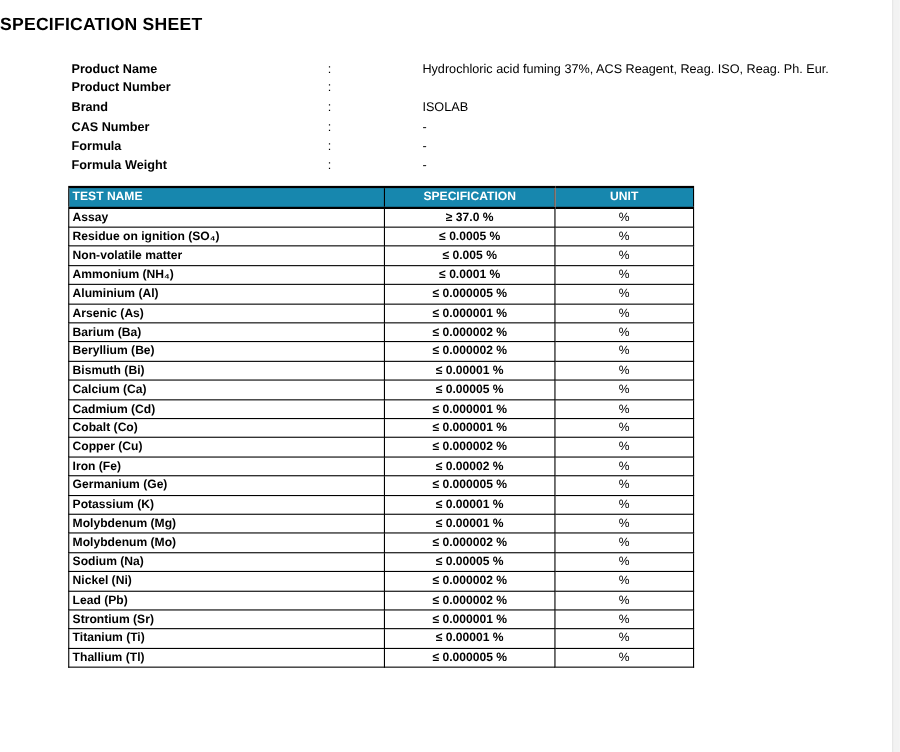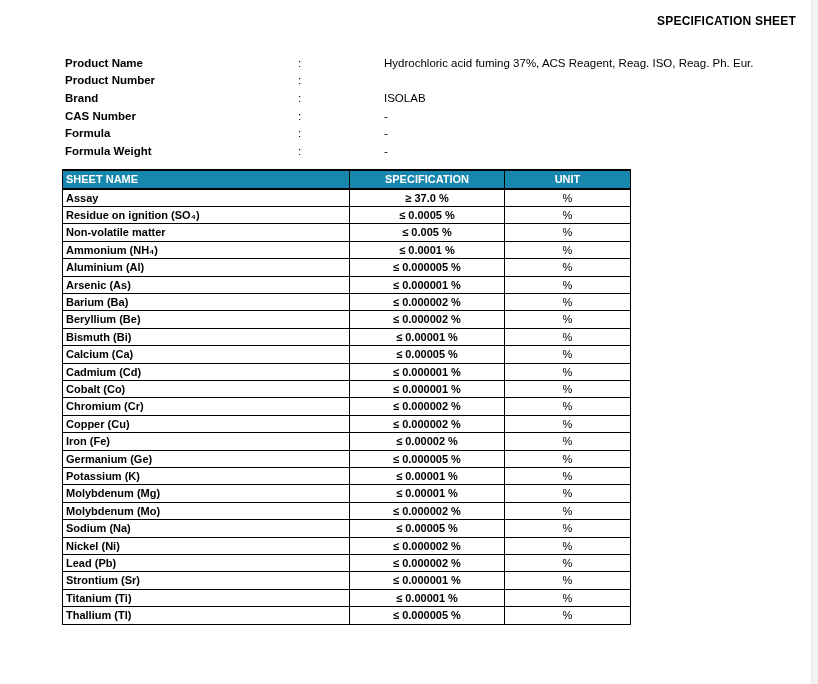--- a/index.html
+++ b/index.html
@@ -15,22 +15,22 @@
     color: #000000;
     overflow: hidden;
   }
 
   
   .doc-title {
     position: absolute;
     top: 14px;
     left: 0;
     width: 796px;
-    text-align: right;
-    font-size: 12px;
+    text-align: left;
+    font-size: 16px;
     font-weight: bold;
     letter-spacing: 0.2px;
   }
 
   
   .info-block {
     position: absolute;
     top: 54px;
     left: 65px;
     width: 700px;
@@ -157,21 +157,21 @@
   </div>
 
 <table class="spec-table">
   <colgroup>
     <col style="width:287px">
     <col style="width:155px">
     <col style="width:126px">
   </colgroup>
   <thead>
     <tr style="background: rgb(23, 135, 174); color: rgb(255, 255, 255);">
-      <th class="c-name">SHEET NAME</th>
+      <th class="c-name">TEST NAME</th>
       <th class="c-spec">SPECIFICATION</th>
       <th class="c-unit">UNIT</th>
     </tr>
   </thead>
   <tbody>
 
       <tr>
         <td class="c-name">Assay</td>
         <td class="c-spec">≥ 37.0 %</td>
         <td class="c-unit">%</td>
@@ -236,25 +236,20 @@
         <td class="c-spec">≤ 0.000001 %</td>
         <td class="c-unit">%</td>
       </tr>
 
       <tr>
         <td class="c-name">Cobalt (Co)</td>
         <td class="c-spec">≤ 0.000001 %</td>
         <td class="c-unit">%</td>
       </tr>
 
-      <tr>
-        <td class="c-name">Chromium (Cr)</td>
-        <td class="c-spec">≤ 0.000002 %</td>
-        <td class="c-unit">%</td>
-      </tr>
 
       <tr>
         <td class="c-name">Copper (Cu)</td>
         <td class="c-spec">≤ 0.000002 %</td>
         <td class="c-unit">%</td>
       </tr>
 
       <tr>
         <td class="c-name">Iron (Fe)</td>
         <td class="c-spec">≤ 0.00002 %</td>

